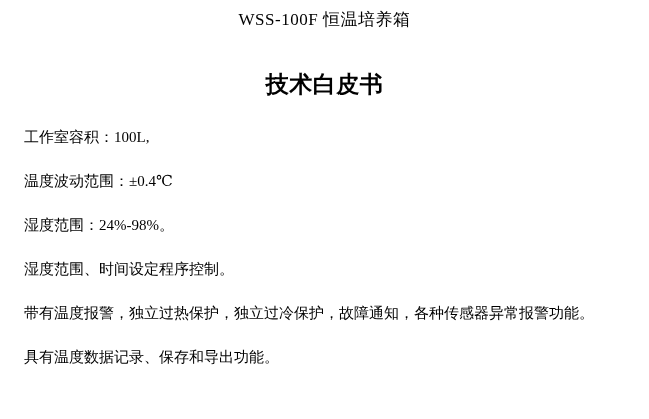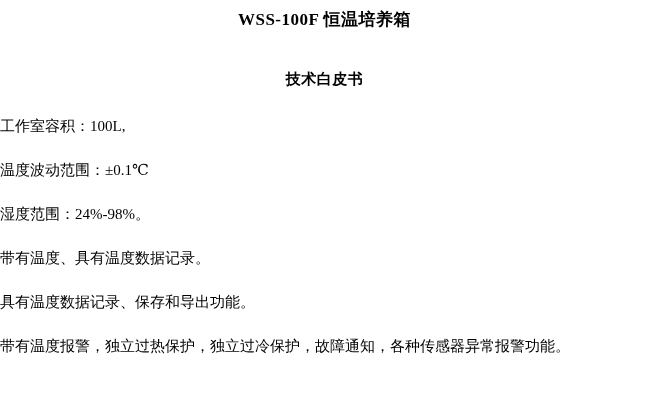--- a/index.html
+++ b/index.html
@@ -16,39 +16,40 @@
   }
   .page {
     position: relative;
     width: 649px;
     height: 419px;
     box-sizing: border-box;
   }
   .doc-title {
     text-align: center;
     font-size: 17px;
-    font-weight: bold;
+    font-weight: normal;
     letter-spacing: 0.5px;
     margin-top: 8px;
     margin-bottom: 0;
     line-height: 1.4;
     font-family: "Liberation Serif", "DejaVu Serif", serif;
   }
   .doc-subtitle {
     text-align: center;
-    font-size: 15px;
+    font-size: 23px;
     font-weight: bold;
     letter-spacing: 0.5px;
     margin-top: 37px;
     margin-bottom: 0;
     line-height: 1.4;
     font-family: "Liberation Serif", "DejaVu Serif", serif;
   }
   .body-block {
     margin-top: 22px;
+    padding-left: 24px;
     padding-right: 16px;
   }
   .spec-line {
     font-size: 15px;
     line-height: 29px;
     color: #000000;
     white-space: pre-wrap;
     word-break: break-all;
     font-family: "Liberation Serif", "DejaVu Serif", serif;
   }
@@ -57,21 +58,21 @@
 <body>
 
 <div class="page">
 
   <h1 class="doc-title">WSS-100F 恒温培养箱</h1>
 
   <h2 class="doc-subtitle">技术白皮书</h2>
 
   <div class="body-block">
     <p class="spec-line">工作室容积：100L,</p>
-    <p class="spec-line">温度波动范围：±0.1℃</p>
+    <p class="spec-line">温度波动范围：±0.4℃</p>
     <p class="spec-line">湿度范围：24%-98%。</p>
-    <p class="spec-line">带有温度、具有温度数据记录。</p>
+    <p class="spec-line">湿度范围、时间设定程序控制。</p>
+    <p class="spec-line">带有温度报警，独立过热保护，独立过冷保护，故障通知，各种传感器异常报警功能。</p>
     <p class="spec-line">具有温度数据记录、保存和导出功能。</p>
-    <p class="spec-line">带有温度报警，独立过热保护，独立过冷保护，故障通知，各种传感器异常报警功能。</p>
 
   </div>
 
 </div>
 
 </body></html>

